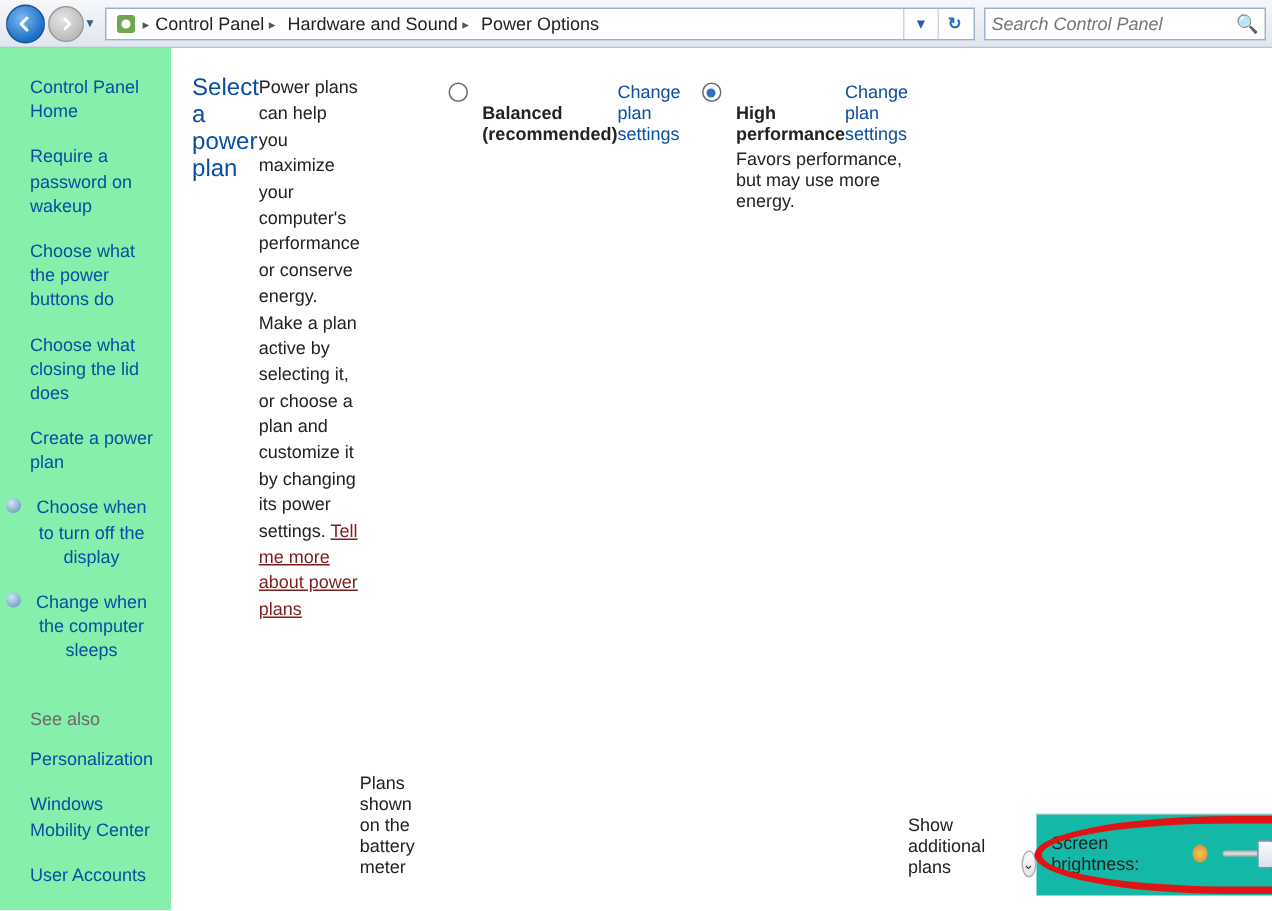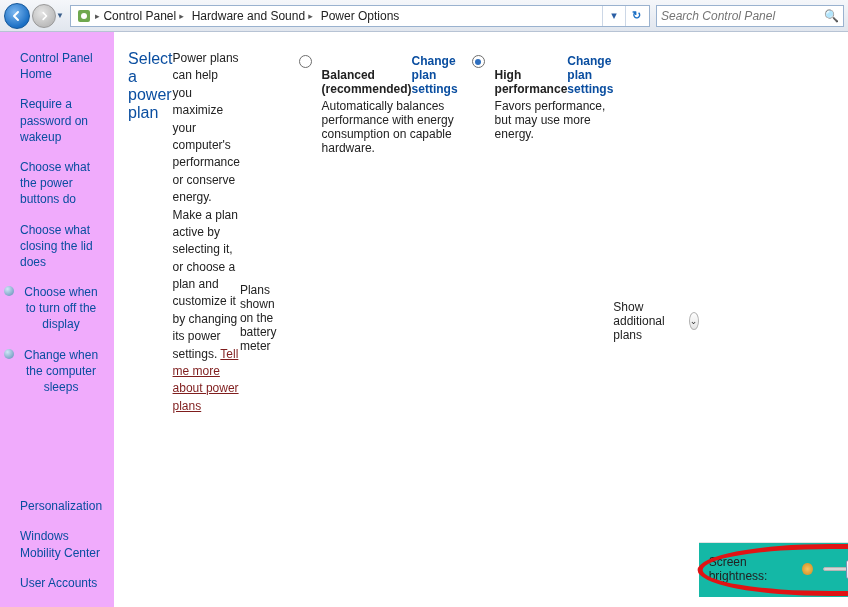--- a/index.html
+++ b/index.html
@@ -76,21 +76,21 @@
     
     .content {
       display: flex;
       height: calc(100% - 32px);
     }
     .sidebar {
       width: 210px;
       padding: 18px 12px 12px 20px;
       display: flex;
       flex-direction: column;
-      background:#f0abfc;
+      background:#86efac;
     }
     .sidebar a, .sidebar .sb-title {
       color: #0a4ea0;
       text-decoration: none;
       font-size: 12px;
       line-height: 1.35;
       display: block;
       margin-bottom: 14px;
     }
     .sb-title { color:#0a4ea0; font-size:12px; margin-bottom:18px; }
@@ -118,21 +118,21 @@
       font-size: 16px;
       font-weight: 400;
       margin-bottom: 10px;
     }
     .desc { color:#222; line-height:1.45; margin-bottom:18px;}
     .desc a { color:#7f1d1d; text-decoration: underline; }
 
     .group-header {
       color:#222;
       display:flex;
-      align-items:center;
+      align-items:flex-end;
       gap:8px;
       margin-bottom:12px;
     }
     .group-header .line { flex:1; height:1px; background:#dcdcdc; }
 
     .plan {
       display:flex;
       align-items:flex-start;
       gap:10px;
       margin: 4px 0 6px 14px;
@@ -142,21 +142,21 @@
       display:flex; align-items:center; justify-content:center;
       margin-top:1px;
       background:#fff;
     }
     .radio.checked::after {
       content:""; width:6px; height:6px; border-radius:50%; background:#2f6fbf;
     }
     .plan-body { flex:1; }
     .plan-title { font-weight:bold; color:#222; }
     .plan-desc { color:#222; margin-top:3px; margin-bottom:10px; }
-    .plan-link { color:#0a4ea0; text-decoration:none;font-weight:bold; }
+    .plan-link { color:#0a4ea0; text-decoration:none; }
     .plan-row { display:flex; justify-content:space-between; align-items:flex-end; }
 
     .expand-btn {
       width:18px; height:18px; border-radius:50%;
       border:1px solid #b0b0b0;
       background: linear-gradient(#fdfdfd,#e5e5e5);
       display:flex; align-items:center; justify-content:center;
       font-size:9px; color:#333;
     }
 
@@ -251,31 +251,33 @@
 </div>
 
 <div class="content">
 
   <div class="sidebar">
     <span class="sb-title">Control Panel Home</span>
 
     <a href="#">Require a password on wakeup</a>
     <a href="#">Choose what the power buttons do</a>
     <a href="#">Choose what closing the lid does</a>
+    <a href="#">Create a power plan</a>
     <div class="sb-icon-row">
       <span class="sb-bullet"></span>
       <a href="#">Choose when to turn off the display</a>
     </div>
     <div class="sb-icon-row">
       <span class="sb-bullet"></span>
       <a href="#">Change when the computer sleeps</a>
     </div>
 
     <div class="spacer"></div>
 
+    <div class="see-also">See also</div>
     <a href="#">Personalization</a>
     <a href="#">Windows Mobility Center</a>
     <a href="#" style="margin-bottom:4px;">User Accounts</a>
   </div>
 
   <div class="divider"></div>
 
   <div class="main">
     <div class="page-title">Select a power plan</div>
     <div class="desc">
@@ -287,21 +289,20 @@
       <div class="line"></div>
     </div>
 
     <div class="plan">
       <div class="radio"></div>
       <div class="plan-body">
         <div class="plan-row">
           <span class="plan-title">Balanced (recommended)</span>
           <a href="#" class="plan-link">Change plan settings</a>
         </div>
-        <div class="plan-desc">Automatically balances performance with energy consumption on capable hardware.</div>
       </div>
     </div>
 
     <div class="plan">
       <div class="radio checked"></div>
       <div class="plan-body">
         <div class="plan-row">
           <span class="plan-title">High performance</span>
           <a href="#" class="plan-link">Change plan settings</a>
         </div>

